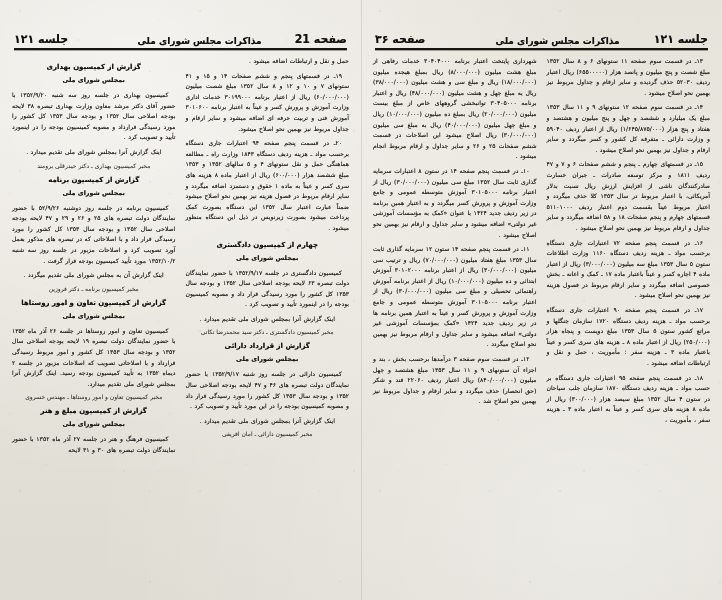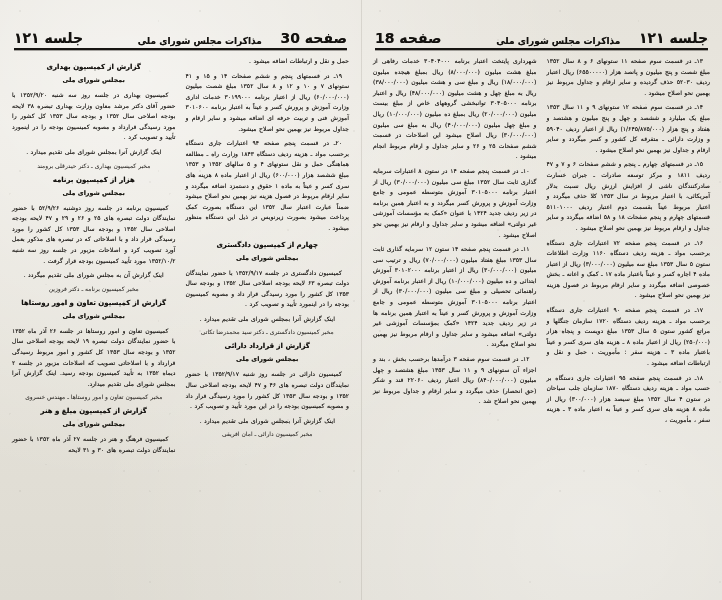--- a/index.html
+++ b/index.html
@@ -44,21 +44,21 @@
   .page.left{left:0;}
 
   
   .runhead{
     position:absolute;top:26px;left:14px;right:14px;height:20px;
     display:flex;align-items:flex-end;justify-content:space-between;
     color:#12100d;
   }
   .runhead .rh{
     font-family:"DejaVu Sans", sans-serif;
-    font-size:14px;font-weight:bold;letter-spacing:.2px;
+    font-size:11px;font-weight:bold;letter-spacing:.2px;
     white-space:nowrap;
     transform:scaleY(1.05);
     text-shadow:0 0 .6px rgba(0,0,0,.5);
   }
   .runhead .rh.center{font-size:9px;margin-left:36px;}
   .rule{
     position:absolute;left:14px;right:14px;top:48px;height:2px;
     background:#171512;
   }
   .rule:after{
@@ -120,21 +120,21 @@
 </head>
 <body>
 
 <div id="scan"></div>
 <div id="gutter"></div>
 
 <div class="page right">
   <div class="runhead">
     <span class="rh">جلسه ۱۲۱</span>
     <span class="rh center">مذاکرات مجلس شورای ملی</span>
-    <span class="rh">صفحه 18</span>
+    <span class="rh">صفحه ۳۶</span>
   </div>
   <div class="rule"></div>
 
   <div class="cols">
 
     <div class="col">
       <p class="para indent">۱۳ـ در قسمت سوم صفحه ۱۱ ستونهای ۶ و ۸ سال ۱۳۵۲ مبلغ شصت و پنج میلیون و پانصد هزار (۶۵۵۰۰۰۰۰) ریال اعتبار ردیف ۵۲۰۳۰ حذف گردیده و سایر ارقام و جداول مربوط نیز بهمین نحو اصلاح میشود .</p>
       <p class="para indent">۱۴ـ در قسمت سوم صفحه ۱۲ ستونهای ۹ و ۱۱ سال ۱۳۵۳ مبلغ یک میلیارد و ششصد و چهل و پنج میلیون و هشتصد و هفتاد و پنج هزار (۱/۶۴۵/۸۷۵/۰۰۰) ریال از اعتبار ردیف ۵۹۰۴۰ و وزارت دارائی ـ متفرقه کل کشور و کسر میگردد و سایر ارقام و جداول نیز بهمین نحو اصلاح میشود .</p>
       <p class="para indent">۱۵ـ در قسمتهای چهارم ـ پنجم و ششم صفحات ۶ و ۷ و ۴۷ ردیف ۱۸۱۱ و مرکز توسعه صادرات ـ جبران خسارت صادرکنندگان ناشی از افزایش ارزش ریال نسبت بدلار آمریکائی، با اعتبار مربوط در سال ۱۳۵۳ کلا حذف میگردد و اعتبار مربوط عیناً بقسمت دوم اعتبار ردیف ۵۱۱۰۱۰۰۰ قسمتهای چهارم و پنجم صفحات ۱۸ و ۵۸ اضافه میگردد و سایر جداول و ارقام مربوط نیز بهمین نحو اصلاح میشود .</p>
       <p class="para indent">۱۶ـ در قسمت پنجم صفحه ۷۲ اعتبارات جاری دستگاه برحسب مواد ـ هزینه ردیف دستگاه ۱۱۶۰ وزارت اطلاعات ستون ۵ سال ۱۳۵۳ مبلغ سه میلیون (۳/۰۰۰/۰۰۰) ریال از اعتبار ماده ۴ اجاره کسر و عیناً باعتبار ماده ۱۷ ـ کمک و اعانه ـ بخش خصوصی اضافه میگردد و سایر ارقام مربوط در فصول هزینه نیز بهمین نحو اصلاح میشود .</p>
@@ -146,21 +146,21 @@
       <p class="para">شهرداری پایتخت اعتبار برنامه ۳۰۴۰۴۰۰۰ خدمات رفاهی از مبلغ هشت میلیون (۸/۰۰۰/۰۰۰) ریال بمبلغ هیجده میلیون (۱۸/۰۰۰/۰۰۰) ریال و مبلغ سی و هشت میلیون (۳۸/۰۰۰/۰۰۰) ریال به مبلغ چهل و هشت میلیون (۴۸/۰۰۰/۰۰۰) ریال و اعتبار برنامه ۳۰۴۰۵۰۰۰ توانبخشی گروههای خاص از مبلغ بیست میلیون (۲۰/۰۰۰/۰۰۰) ریال بمبلغ ده میلیون (۱۰/۰۰۰/۰۰۰) ریال و مبلغ چهل میلیون (۴۰/۰۰۰/۰۰۰) ریال به مبلغ سی میلیون (۳۰/۰۰۰/۰۰۰) ریال اصلاح میشود این اصلاحات در قسمت ششم صفحات ۲۵ و ۲۶ و سایر جداول و ارقام مربوط انجام میشود .</p>
       <p class="para indent">۱۰ـ در قسمت پنجم صفحه ۱۴ در ستون ۸ اعتبارات سرمایه گذاری ثابت سال ۱۳۵۲ مبلغ سی میلیون (۳۰/۰۰۰/۰۰۰) ریال از اعتبار برنامه ۳۰۱۰۵۰۰۰ آموزش متوسطه عمومی و جامع وزارت آموزش و پرورش کسر میگردد و به اعتبار همین برنامه در زیر ردیف جدید ۱۴۲۴ با عنوان «کمک به مؤسسات آموزشی غیر دولتی» اضافه میشود و سایر جداول و ارقام نیز بهمین نحو اصلاح میشود .</p>
       <p class="para indent">۱۱ـ در قسمت پنجم صفحه ۱۴ ستون ۱۲ سرمایه گذاری ثابت سال ۱۳۵۳ مبلغ هفتاد میلیون (۷۰/۰۰۰/۰۰۰) ریال و ترتیب سی میلیون (۳۰/۰۰۰/۰۰۰) ریال از اعتبار برنامه ۳۰۱۰۲۰۰۰ آموزش ابتدائی و ده میلیون (۱۰/۰۰۰/۰۰۰) ریال از اعتبار برنامه آموزش راهنمائی تحصیلی و مبلغ سی میلیون (۳۰/۰۰۰/۰۰۰) ریال از اعتبار برنامه ۳۰۱۰۵۰۰۰ آموزش متوسطه عمومی و جامع وزارت آموزش و پرورش کسر و عیناً به اعتبار همین برنامه ها در زیر ردیف جدید ۱۴۲۴ «کمک بمؤسسات آموزشی غیر دولتی» اضافه میشود و سایر جداول و ارقام مربوط نیز بهمین نحو اصلاح میگردد .</p>
       <p class="para indent">۱۲ـ در قسمت سوم صفحه ۳ درآمدها برحسب بخش ، بند و اجزاء آن ستونهای ۹ و ۱۱ سال ۱۳۵۳ مبلغ هشتصد و چهل میلیون (۸۴۰/۰۰۰/۰۰۰) ریال اعتبار ردیف ۲۲۰۶۰ قند و شکر (حق انحصار) حذف میگردد و سایر ارقام و جداول مربوط نیز بهمین نحو اصلاح شد .</p>
     </div>
   </div>
 </div>
 
 <div class="page left">
   <div class="runhead">
-    <span class="rh">صفحه 30</span>
+    <span class="rh">صفحه 21</span>
     <span class="rh center">مذاکرات مجلس شورای ملی</span>
     <span class="rh">جلسه ۱۲۱</span>
   </div>
   <div class="rule"></div>
 
   <div class="cols">
 
     <div class="col">
       <p class="para">حمل و نقل و ارتباطات اضافه میشود .</p>
       <p class="para indent">۱۹ـ در قسمتهای پنجم و ششم صفحات ۱۴ و ۱۵ و ۴۱ ستونهای ۷ و ۱۰ و ۱۲ و ۸ سال ۱۳۵۲ مبلغ شصت میلیون (۶۰/۰۰۰/۰۰۰) ریال از اعتبار برنامه ۳۰۱۹۹۰۰۰ خدمات اداری وزارت آموزش و پرورش کسر و عیناً به اعتبار برنامه ۳۰۱۰۶۰۰ آموزش فنی و تربیت حرفه ای اضافه میشود و سایر ارقام و جداول مربوط نیز بهمین نحو اصلاح میشود.</p>
@@ -177,21 +177,21 @@
       <p class="signoff">مخبر کمیسیون دارائی ـ امان افریقی</p>
     </div>
 
     <div class="col">
       <h3 class="heading">گزارش از کمیسیون بهداری</h3>
       <h4 class="subheading">بمجلس شورای ملی</h4>
       <p class="para indent">کمیسیون بهداری در جلسه روز سه شنبه ۱۳۵۲/۹/۲۰ با حضور آقای دکتر مرشد معاون وزارت بهداری تبصره ۳۸ لایحه بودجه اصلاحی سال ۱۳۵۲ و بودجه سال ۱۳۵۳ کل کشور را مورد رسیدگی قرارداد و مصوبه کمیسیون بودجه را در اینمورد تأیید و تصویب کرد .</p>
       <p class="para tail">اینک گزارش آنرا بمجلس شورای ملی تقدیم میدارد .</p>
       <p class="signoff">مخبر کمیسیون بهداری ـ دکتر حیدرقلی برومند</p>
 
-      <h3 class="heading">هزار از کمیسیون برنامه</h3>
+      <h3 class="heading">گزارش از کمیسیون برنامه</h3>
       <h4 class="subheading">بمجلس شورای ملی</h4>
       <p class="para indent">کمیسیون برنامه در جلسه روز دوشنبه ۵۲/۹/۲۶ با حضور نمایندگان دولت تبصره های ۲۵ و ۲۶ و ۲۹ و ۴۷ لایحه بودجه اصلاحی سال ۱۳۵۲ و بودجه سال ۱۳۵۳ کل کشور را مورد رسیدگی قرار داد و با اصلاحاتی که در تبصره های مذکور بعمل آورد تصویب کرد و اصلاحات مزبور در جلسه روز سه شنبه ۱۳۵۲/۱۰/۲ مورد تأیید کمیسیون بودجه قرار گرفت .</p>
       <p class="para tail">اینک گزارش آن به مجلس شورای ملی تقدیم میگردد .</p>
       <p class="signoff">مخبر کمیسیون برنامه ـ دکتر فروزین</p>
 
       <h3 class="heading">گزارش از کمیسیون تعاون و امور روستاها</h3>
       <h4 class="subheading">بمجلس شورای ملی</h4>
       <p class="para indent">کمیسیون تعاون و امور روستاها در جلسه ۲۶ آذر ماه ۱۳۵۲ با حضور نمایندگان دولت تبصره ۱۹ لایحه بودجه اصلاحی سال ۱۳۵۲ و بودجه سال ۱۳۵۳ کل کشور و امور مربوط رسیدگی قرارداد و با اصلاحاتی تصویب که اصلاحات مزبور در جلسه ۲ دیماه ۱۳۵۲ به تأیید کمیسیون بودجه رسید. اینک گزارش آنرا بمجلس شورای ملی تقدیم میدارد.</p>
       <p class="signoff">مخبر کمیسیون تعاون و امور روستاها ـ مهندس خسروی</p>
 

